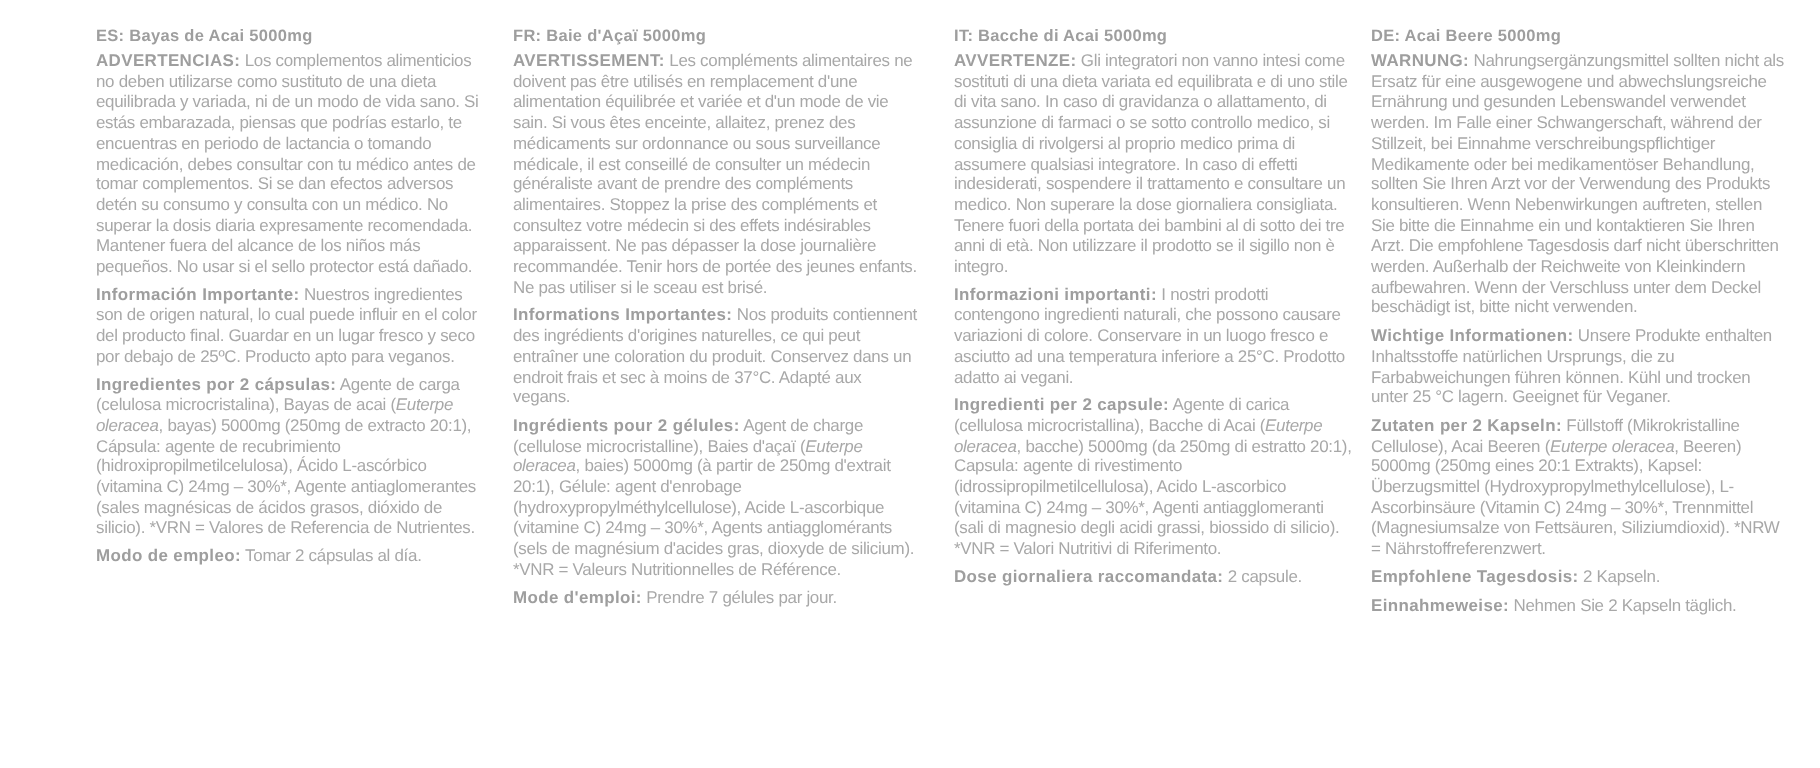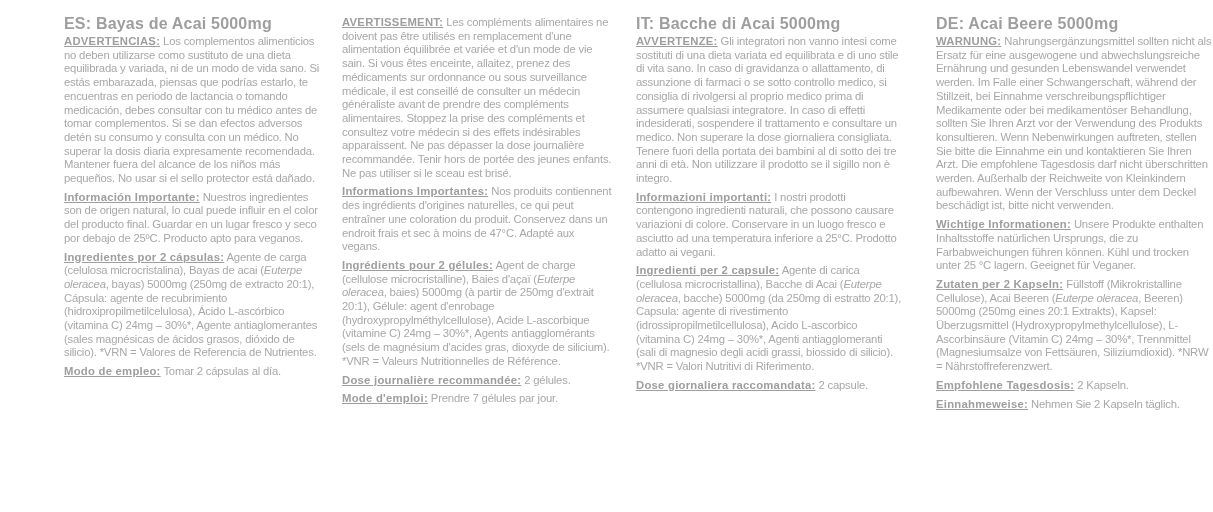--- a/index.html
+++ b/index.html
@@ -20,59 +20,58 @@
     color: #a8a8a8;
   }
   .col {
     flex: 0 0 auto;
     font-size: 11.3px;
     line-height: 13.7px;
     letter-spacing: -0.2px;
   }
   .col-es { width: 260px; margin-right: 18px; }
   .col-fr { width: 272px; margin-right: 22px; }
-  .col-it { width: 266px; margin-right: 34px; }
+  .col-it { width: 266px; margin-right: 12px; }
   .col-de { width: 276px; }
   .title {
-    font-size: 16px;
+    font-size: 11px;
     line-height: 16px;
     font-weight: bold;
     color: #9e9e9e;
     letter-spacing: 0.2px;
     margin: 0 0 3px 0;
   }
   .para {
     margin: 0 0 5px 0;
   }
   .lead {
     font-weight: bold;
     color: #9e9e9e;
     letter-spacing: 0.25px;
-    text-decoration: underline;
   }
   .latin { font-style: italic; }
 </style>
 </head>
 <body>
 
 <div class="label-sheet">
 
   <section class="col col-es">
     <h2 class="title">ES: Bayas de Acai 5000mg</h2>
     <p class="para"><b class="lead">ADVERTENCIAS:</b> <span>Los complementos alimenticios no deben utilizarse como sustituto de una dieta equilibrada y variada, ni de un modo de vida sano. Si estás embarazada, piensas que podrías estarlo, te encuentras en periodo de lactancia o tomando medicación, debes consultar con tu médico antes de tomar complementos. Si se dan efectos adversos detén su consumo y consulta con un médico. No superar la dosis diaria expresamente recomendada. Mantener fuera del alcance de los niños más pequeños. No usar si el sello protector está dañado.</span></p>
     <p class="para"><b class="lead">Información Importante:</b> <span>Nuestros ingredientes son de origen natural, lo cual puede influir en el color del producto final. Guardar en un lugar fresco y seco por debajo de 25ºC. Producto apto para veganos.</span></p>
     <p class="para"><b class="lead">Ingredientes por 2 cápsulas:</b> <span><span>Agente de carga (celulosa microcristalina), Bayas de acai (</span><i class="latin">Euterpe oleracea</i><span>, bayas) 5000mg (250mg de extracto 20:1), Cápsula: agente de recubrimiento (hidroxipropilmetilcelulosa), Ácido L-ascórbico (vitamina C) 24mg – 30%*, Agente antiaglomerantes (sales magnésicas de ácidos grasos, dióxido de silicio). *VRN = Valores de Referencia de Nutrientes.</span></span></p>
     <p class="para"><b class="lead">Modo de empleo:</b> <span>Tomar 2 cápsulas al día.</span></p>
   </section>
 
   <section class="col col-fr">
+    <h2 class="title">FR: Baie d'Açaï 5000mg</h2>
     <p class="para"><b class="lead">AVERTISSEMENT:</b> <span>Les compléments alimentaires ne doivent pas être utilisés en remplacement d'une alimentation équilibrée et variée et d'un mode de vie sain. Si vous êtes enceinte, allaitez, prenez des médicaments sur ordonnance ou sous surveillance médicale, il est conseillé de consulter un médecin généraliste avant de prendre des compléments alimentaires. Stoppez la prise des compléments et consultez votre médecin si des effets indésirables apparaissent. Ne pas dépasser la dose journalière recommandée. Tenir hors de portée des jeunes enfants. Ne pas utiliser si le sceau est brisé.</span></p>
-    <p class="para"><b class="lead">Informations Importantes:</b> <span>Nos produits contiennent des ingrédients d'origines naturelles, ce qui peut entraîner une coloration du produit. Conservez dans un endroit frais et sec à moins de 47°C. Adapté aux vegans.</span></p>
+    <p class="para"><b class="lead">Informations Importantes:</b> <span>Nos produits contiennent des ingrédients d'origines naturelles, ce qui peut entraîner une coloration du produit. Conservez dans un endroit frais et sec à moins de 37°C. Adapté aux vegans.</span></p>
     <p class="para"><b class="lead">Ingrédients pour 2 gélules:</b> <span><span>Agent de charge (cellulose microcristalline), Baies d'açaï (</span><i class="latin">Euterpe oleracea</i><span>, baies) 5000mg (à partir de 250mg d'extrait 20:1), Gélule: agent d'enrobage (hydroxypropylméthylcellulose), Acide L-ascorbique (vitamine C) 24mg – 30%*, Agents antiagglomérants (sels de magnésium d'acides gras, dioxyde de silicium). *VNR = Valeurs Nutritionnelles de Référence.</span></span></p>
-    <p class="para"><b class="lead">Dose journalière recommandée:</b> <span>2 gélules.</span></p>
     <p class="para"><b class="lead">Mode d'emploi:</b> <span>Prendre 7 gélules par jour.</span></p>
   </section>
 
   <section class="col col-it">
     <h2 class="title">IT: Bacche di Acai 5000mg</h2>
     <p class="para"><b class="lead">AVVERTENZE:</b> <span>Gli integratori non vanno intesi come sostituti di una dieta variata ed equilibrata e di uno stile di vita sano. In caso di gravidanza o allattamento, di assunzione di farmaci o se sotto controllo medico, si consiglia di rivolgersi al proprio medico prima di assumere qualsiasi integratore. In caso di effetti indesiderati, sospendere il trattamento e consultare un medico. Non superare la dose giornaliera consigliata. Tenere fuori della portata dei bambini al di sotto dei tre anni di età. Non utilizzare il prodotto se il sigillo non è integro.</span></p>
     <p class="para"><b class="lead">Informazioni importanti:</b> <span>I nostri prodotti contengono ingredienti naturali, che possono causare variazioni di colore. Conservare in un luogo fresco e asciutto ad una temperatura inferiore a 25°C. Prodotto adatto ai vegani.</span></p>
     <p class="para"><b class="lead">Ingredienti per 2 capsule:</b> <span><span>Agente di carica (cellulosa microcristallina), Bacche di Acai (</span><i class="latin">Euterpe oleracea</i><span>, bacche) 5000mg (da 250mg di estratto 20:1), Capsula: agente di rivestimento (idrossipropilmetilcellulosa), Acido L-ascorbico (vitamina C) 24mg – 30%*, Agenti antiagglomeranti (sali di magnesio degli acidi grassi, biossido di silicio). *VNR = Valori Nutritivi di Riferimento.</span></span></p>
     <p class="para"><b class="lead">Dose giornaliera raccomandata:</b> <span>2 capsule.</span></p>
   </section>

